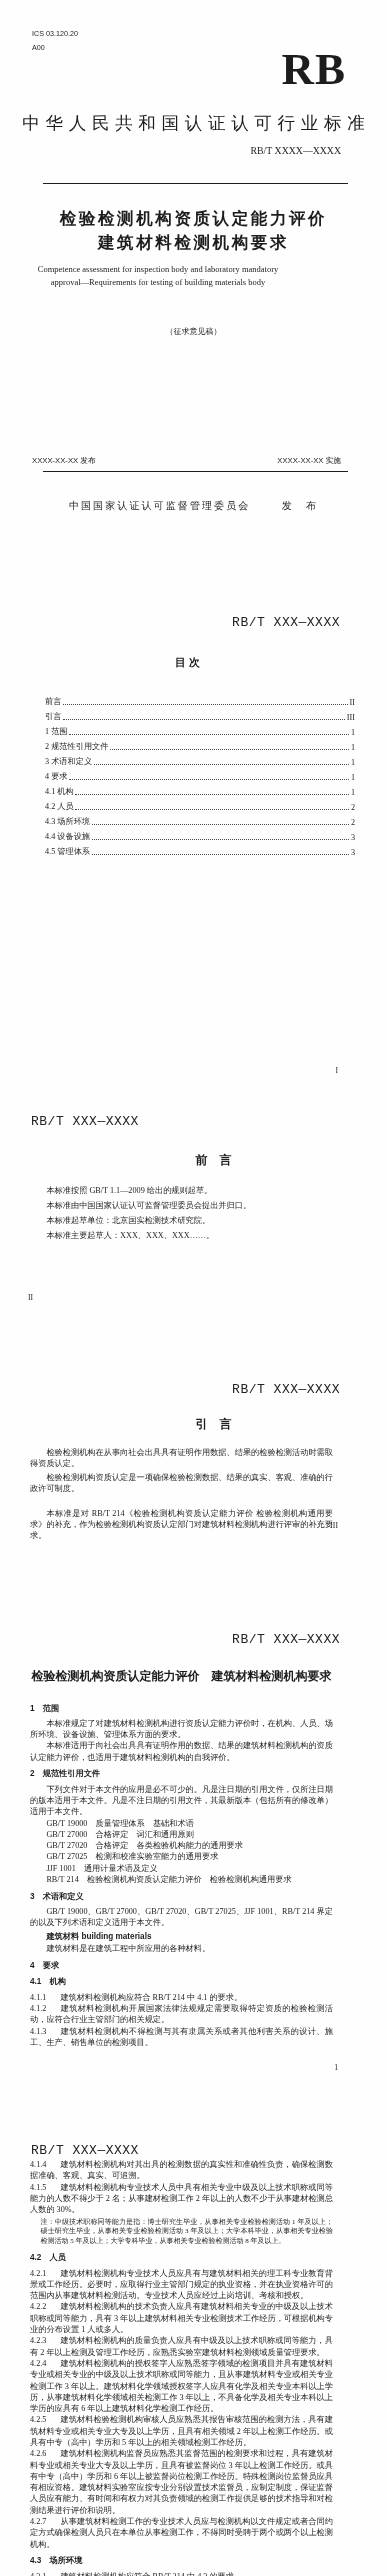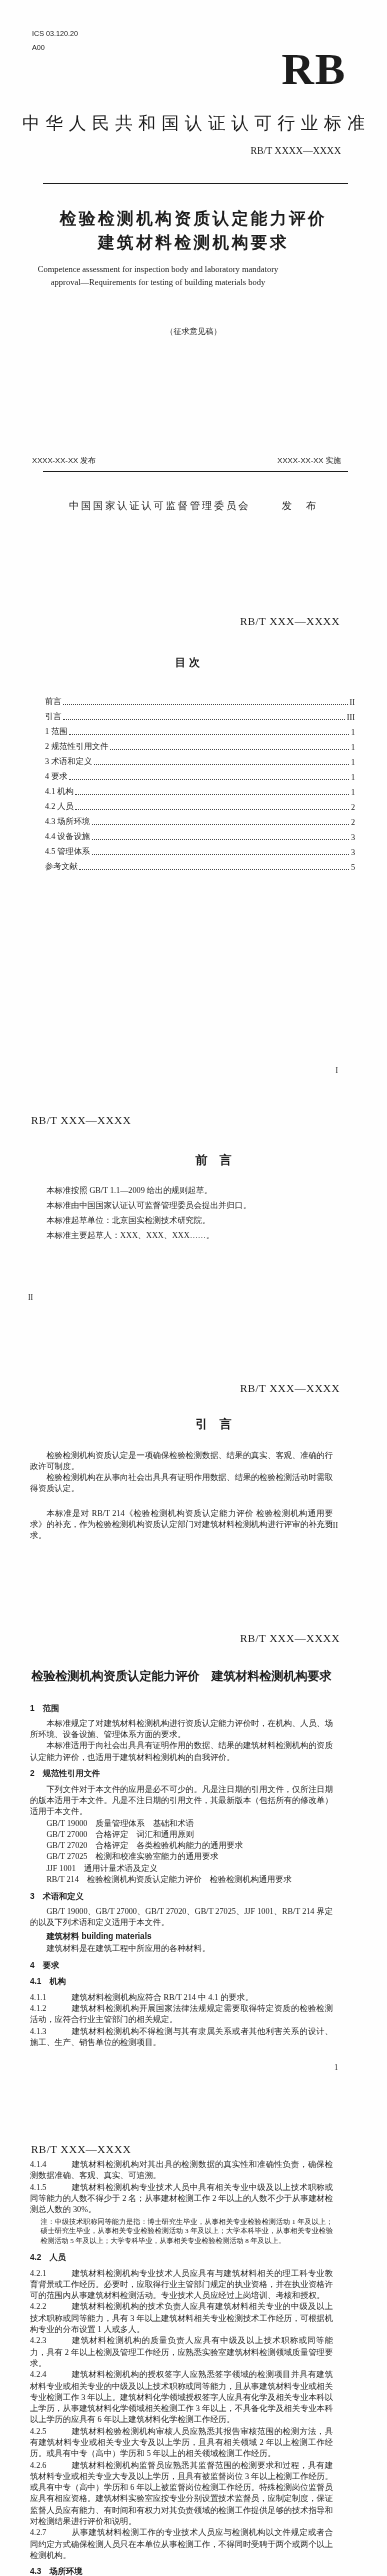--- a/index.html
+++ b/index.html
@@ -1,32 +1,32 @@
 <!DOCTYPE html>
 <html style="font-size:8.2px"><head>
 <meta charset="utf-8">
 <style>
   html,body{margin:0;padding:0;background:#ffffff;}
   .canvas{position:relative;width:387px;height:3741px;background:#fefefe;
     font-family:"Liberation Serif","DejaVu Serif",serif;color:#1d1d1d;overflow:hidden;}
   .page{position:absolute;left:0;width:387px;overflow:hidden;background:transparent;}
   
-  .hdr{position:absolute;font-family:Liberation Serif, serif;
-    font-size:11px;letter-spacing:0.5px;color:#242424;white-space:nowrap;text-align:right;}
+  .hdr{position:absolute;font-family:Liberation Mono, monospace;
+    font-size:13px;letter-spacing:0.5px;color:#242424;white-space:nowrap;text-align:right;}
   .hdr-r{right:47px;} .hdr-l{left:31px;}
   .ftr{position:absolute;font-size:7.7px;color:#242424;}
   .ftr-r{right:49px;} .ftr-l{left:28px;}
   
   .content{position:absolute;left:30px;width:303px;}
   .content p{margin:0;font-size:8.2px;line-height:11.3px;text-align:justify;}
   .ind{text-indent:2em;}
   .h-sec{font-family:"Liberation Sans","DejaVu Sans",sans-serif;font-weight:bold;
     font-size:8.2px;line-height:11.3px;margin:5.2px 0 4.1px 0;text-align:left;}
   .clause{margin:0;}
-  .cnum{margin-right:25px;}
+  .cnum{margin-right:14px;}
   .refline{padding-left:2em;}
   .note{font-size:7px;line-height:9.8px;margin:2.1px 0 3.1px 1.5em;text-align:justify;}
   .term-h{font-weight:bold;font-family:"Liberation Sans","DejaVu Sans",sans-serif;}
   
   .c-ics{position:absolute;left:32px;top:29px;font-family:"Liberation Sans","DejaVu Sans",sans-serif;font-size:7.2px;}
   .c-ics2{position:absolute;left:32px;top:43px;font-family:"Liberation Sans","DejaVu Sans",sans-serif;font-size:7.2px;}
   .c-logo{position:absolute;right:41px;top:47px;font-weight:bold;font-size:45px;line-height:1;
     font-family:"Liberation Serif","DejaVu Serif",serif;letter-spacing:1px;}
   .c-type{position:absolute;left:0;width:387px;top:111px;text-align:center;
     font-size:17.5px;letter-spacing:5.7px;white-space:nowrap;text-indent:5.7px;}
@@ -136,47 +136,42 @@
       <div class="toc-row">
           <span class="toc-label">4.4 设备设施</span>
           <span class="toc-dots"></span>
           <span class="toc-num">3</span>
         </div>
       <div class="toc-row">
           <span class="toc-label">4.5 管理体系</span>
           <span class="toc-dots"></span>
           <span class="toc-num">3</span>
         </div>
-      <div class="toc-row">
-          <span class="toc-label">参考文献</span>
-          <span class="toc-dots"></span>
-          <span class="toc-num">5</span>
-        </div>
     </div>
     <div class="ftr ftr-r" style="top:468px;">I</div>
   </section>
 
   <section class="page" style="top:1092px;height:227px;">
     <div class="hdr hdr-l" style="top:21.6px;">RB/T XXX—XXXX</div>
     <div class="pg-title" style="top:60px;">前　言</div>
     <div class="content" style="top:93px;">
       <p class="ind">本标准按照 GB/T 1.1—2009 给出的规则起草。</p>
       <p class="ind" style="margin-top:3.6px;">本标准由中国国家认证认可监督管理委员会提出并归口。</p>
       <p class="ind" style="margin-top:3.6px;">本标准起草单位：北京国实检测技术研究院。</p>
       <p class="ind" style="margin-top:3.6px;">本标准主要起草人：XXX、XXX、XXX……。</p>
     </div>
     <div class="ftr ftr-l" style="top:201px;">II</div>
   </section>
 
   <section class="page" style="top:1319px;height:227px;">
     <div class="hdr hdr-r" style="top:63px;">RB/T XXX—XXXX</div>
     <div class="pg-title" style="top:97px;">引　言</div>
     <div class="content" style="top:128px;">
+      <p class="ind">检验检测机构在从事向社会出具具有证明作用数据、结果的检验检测活动时需取得资质认定。</p>
       <p class="ind" style="margin-top:2.6px;">检验检测机构资质认定是一项确保检验检测数据、结果的真实、客观、准确的行政许可制度。</p>
-      <p class="ind">检验检测机构在从事向社会出具具有证明作用数据、结果的检验检测活动时需取得资质认定。</p>
       <p class="ind" style="margin-top:13px;">本标准是对 RB/T 214《检验检测机构资质认定能力评价 检验检测机构通用要求》的补充，作为检验检测机构资质认定部门对建筑材料检测机构进行评审的补充要求。</p>
     </div>
     <div class="ftr ftr-r" style="top:202px;">III</div>
   </section>
 
   <section class="page" style="top:1597px;height:531px;">
     <div class="hdr hdr-r" style="top:35px;">RB/T XXX—XXXX</div>
     <div class="content" style="top:71px;">
       <div class="doc-title">检验检测机构资质认定能力评价　建筑材料检测机构要求</div>
       <div class="h-sec">1　范围</div>

